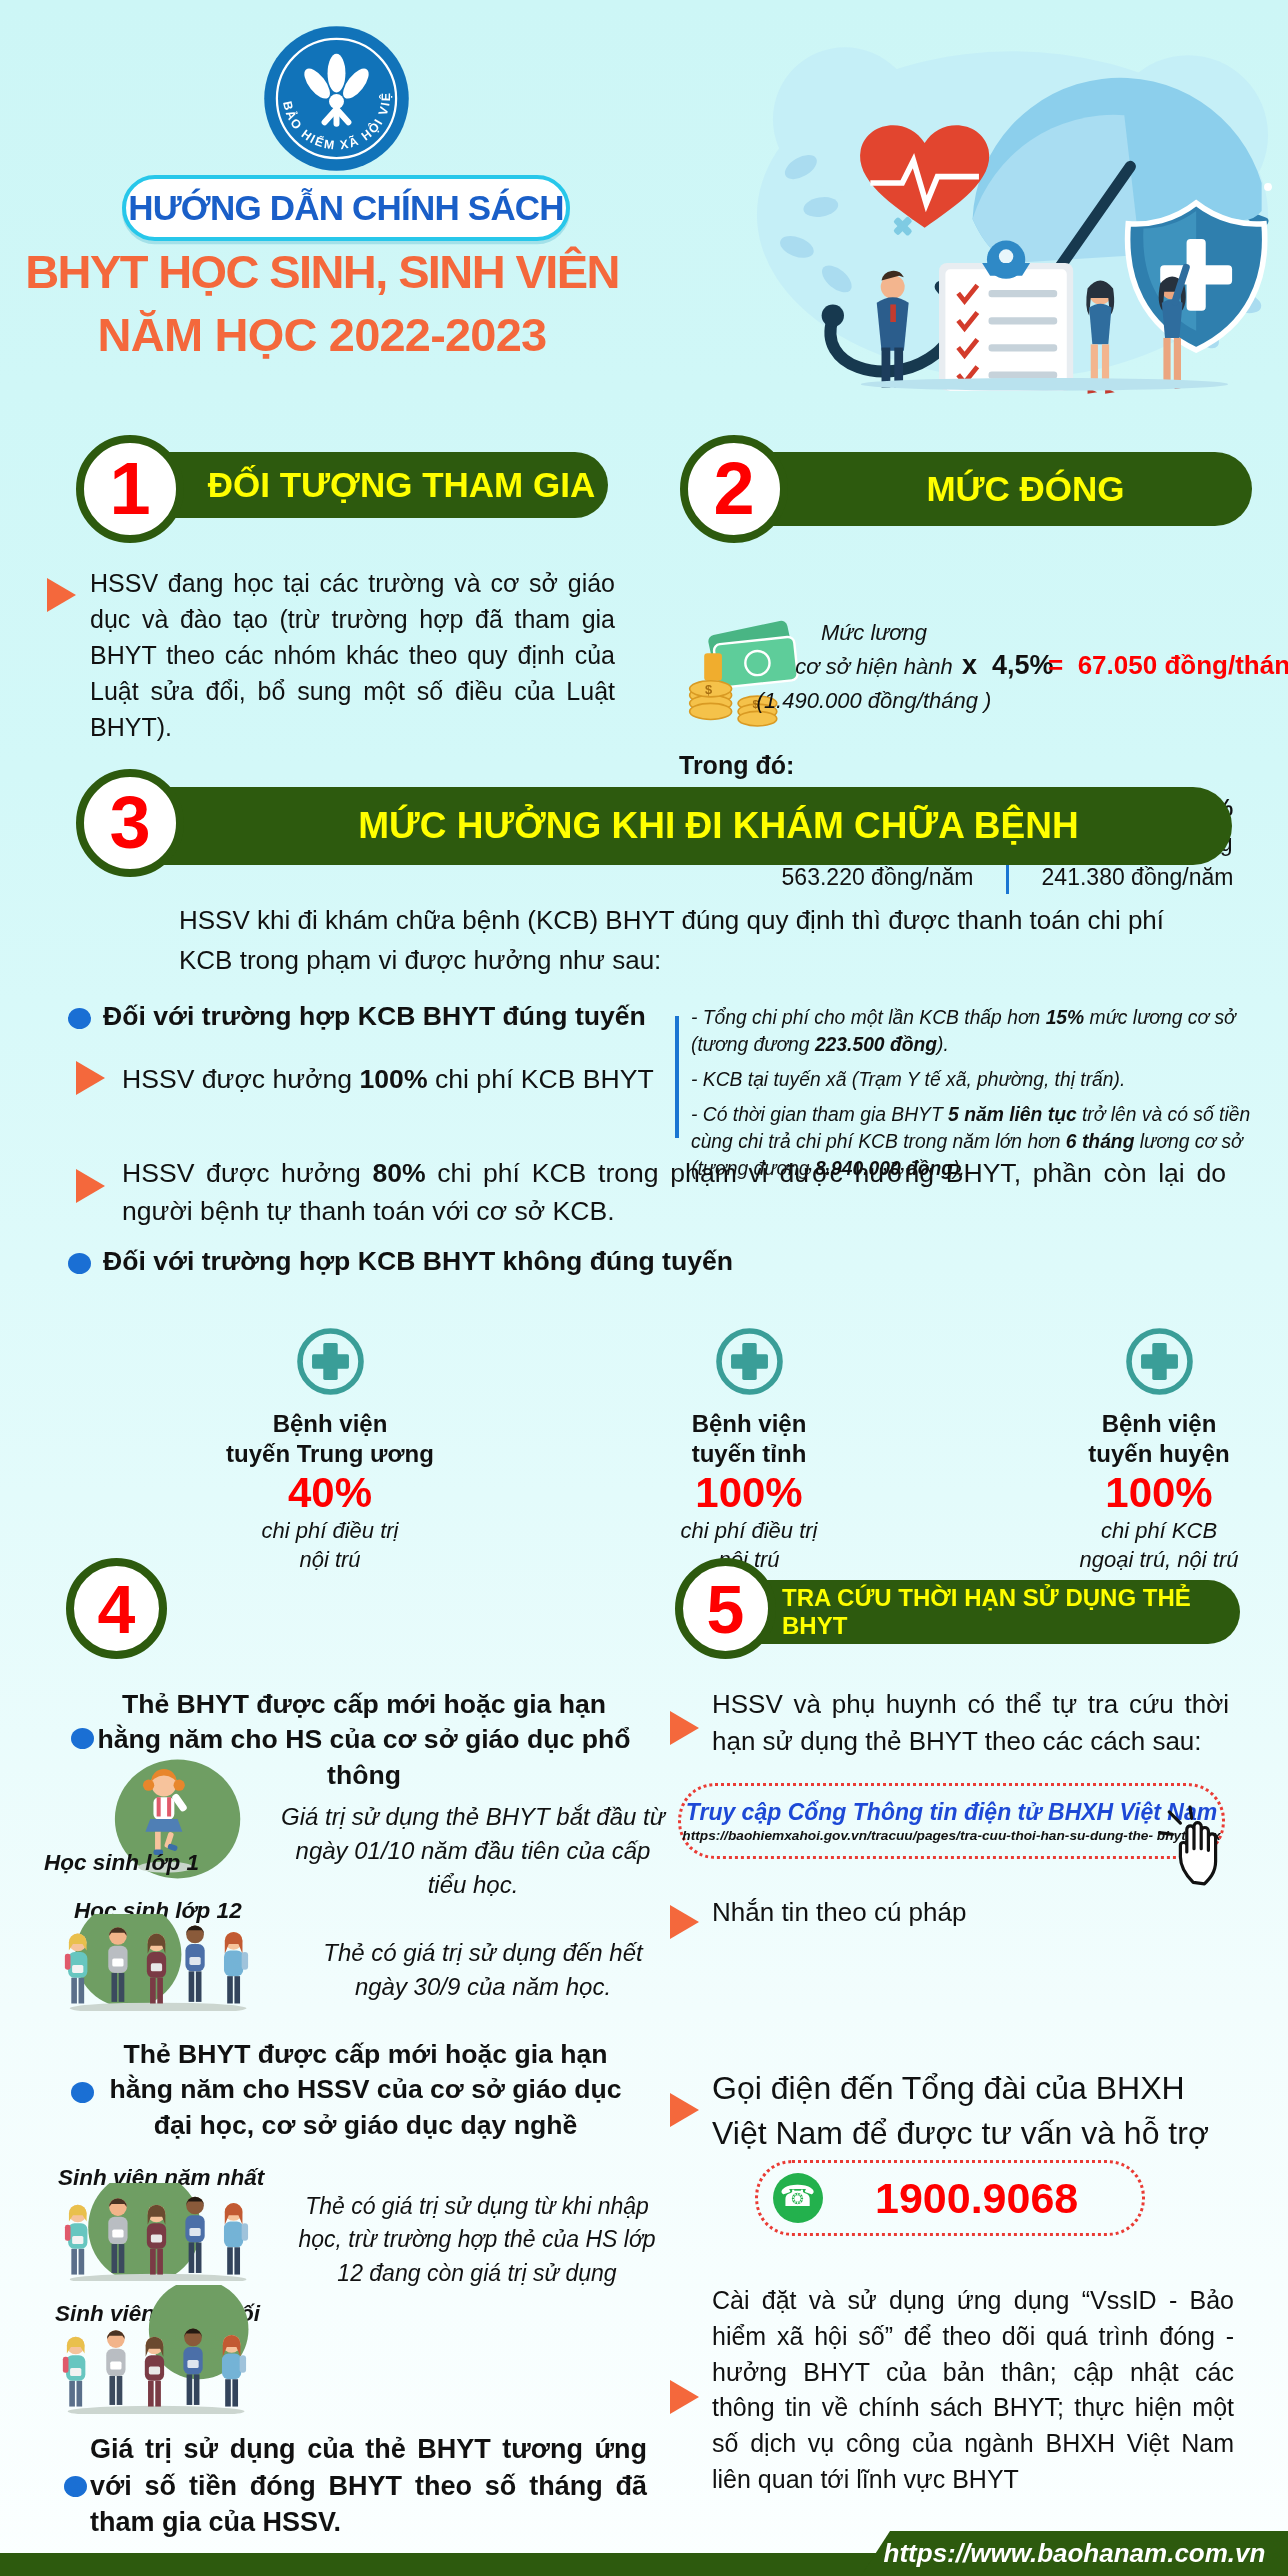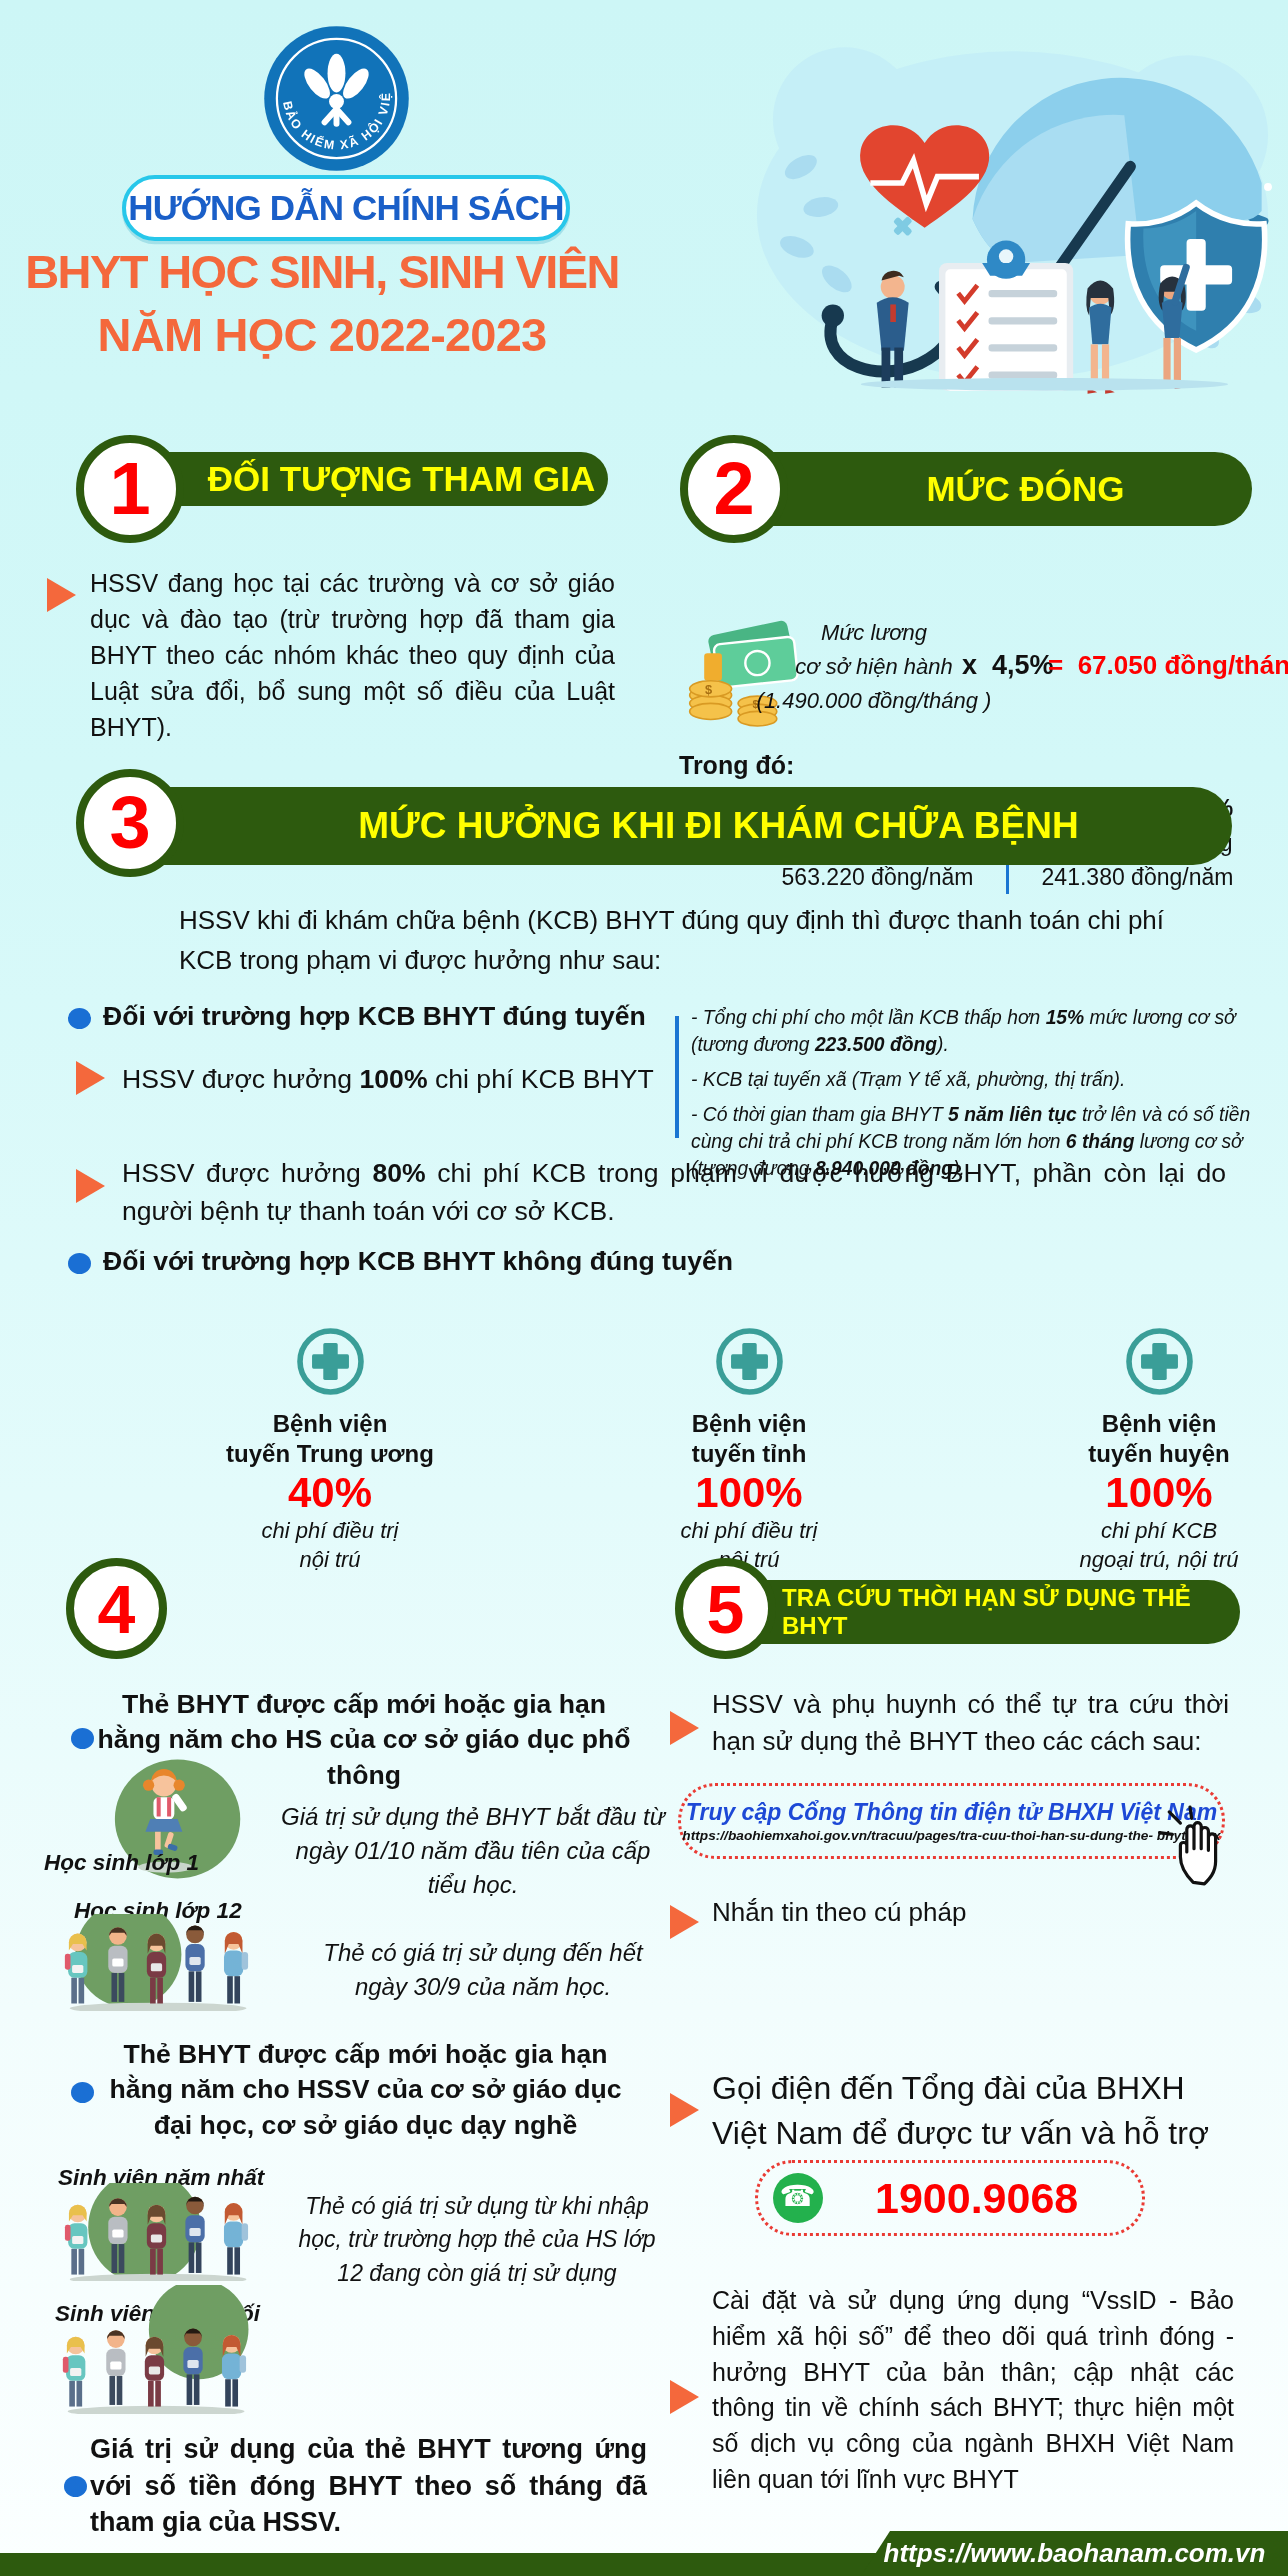--- a/index.html
+++ b/index.html
@@ -139,21 +139,21 @@
       <path d="M545 326 q15 -18 30 0 q5 24 -3 34 l-2 -24 l-20 0 l-2 24 q-8 -10 -3 -34z" fill="#27313d"></path>
       <path d="M547 350 q13 -9 26 0 l-4 44 l-18 0 z" fill="#2f6d9e"></path>
       <rect x="566" y="300" width="9" height="54" rx="4" fill="#2f6d9e" transform="rotate(18 570 327)"></rect>
       <rect x="549" y="394" width="9" height="56" fill="#eba57f"></rect>
       <rect x="562" y="394" width="9" height="56" fill="#eba57f"></rect>
       <path d="M545 450 l12 6 l-12 2 z m18 0 l12 6 l-12 2 z" fill="#c43b2e"></path>
     </g>
     <ellipse cx="400" cy="452" rx="230" ry="8" fill="#b9e2ee"></ellipse>
   </svg>
 
-  <div class="sec-bar" style="left:137px;top:452px;width:471px;height:54px;font-size:35px;padding-left:58px;box-sizing:border-box;">
+  <div class="sec-bar" style="left:137px;top:452px;width:471px;height:66px;font-size:35px;padding-left:58px;box-sizing:border-box;">
     <span>ĐỐI TƯỢNG THAM GIA</span>
   </div>
   <div class="sec-circle" style="left:76px;top:435px;">
     <span>1</span>
   </div>
 
   <div class="sec-bar" style="left:741px;top:452px;width:511px;height:74px;font-size:35px;padding-left:58px;box-sizing:border-box;">
     <span>MỨC ĐÓNG</span>
   </div>
   <div class="sec-circle" style="left:680px;top:435px;">

